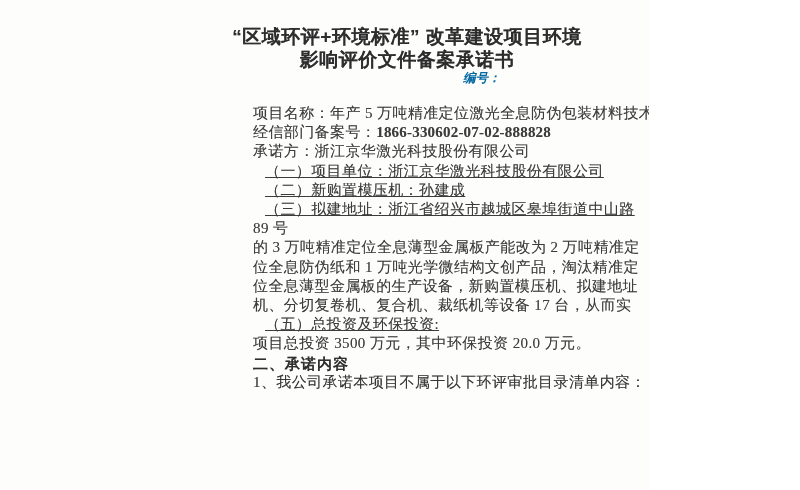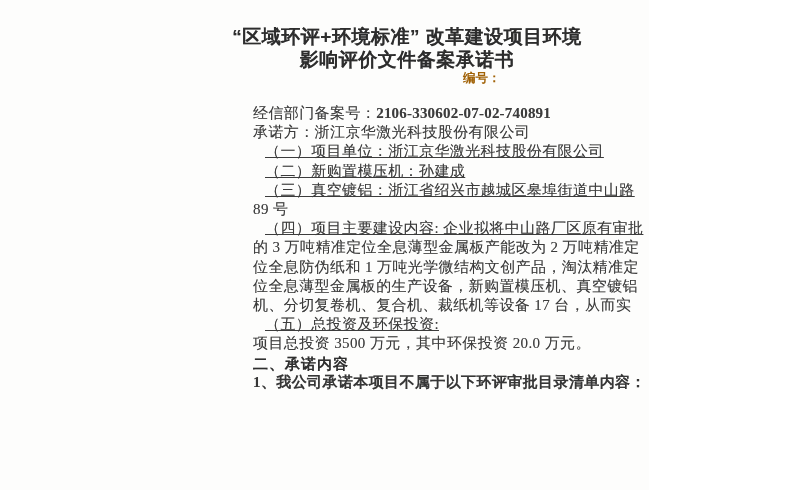--- a/index.html
+++ b/index.html
@@ -21,66 +21,67 @@
     letter-spacing:0.5px;
     color:#2d2d2d;
     text-shadow:0 0 .4px rgba(50,50,50,.55);
   }
   .serial{
     position:absolute;
     top:70px;left:463px;
     font-family:"Liberation Sans","DejaVu Sans",sans-serif;
     font-weight:bold;
     font-size:12.5px;
-    color:#a16207;
+    color:#0369a1;
+    font-style:italic;
   }
   .body-block{
     position:absolute;
     top:104px;left:253px;width:392px;
     font-size:15px;line-height:19.2px;
     letter-spacing:0.4px;
     text-shadow:0 0 .4px rgba(70,70,70,.45);
   }
   .line{white-space:nowrap;}
   .ind1{padding-left:12px;text-decoration:underline;}   
   .ind3{padding-left:40px;}   
   .hei{                       
     font-family:"Liberation Sans","DejaVu Sans",sans-serif;
     font-weight:bold;
     letter-spacing:1px;
     color:#2f2f2f;
   }
   .num{font-weight:bold;letter-spacing:0.2px;}
-  .semi{font-weight:bold;color:#373737;}
+  .semi{font-weight:normal;color:#373737;}
 </style>
 </head>
 <body>
 
 <div class="page">
 
   <div class="title">
     <div>“区域环评+环境标准” 改革建设项目环境</div>
     <div>影响评价文件备案承诺书</div>
   </div>
 
   <div class="serial">编号：</div>
 
   <div class="body-block">
+    <div class="line">项目名称：年产 5 万吨精准定位激光全息防伪包装材料技术</div>
     <div class="line">
-      <span>经信部门备案号：</span><span class="num">2106-330602-07-02-740891</span>
+      <span>经信部门备案号：</span><span class="num">1866-330602-07-02-888828</span>
     </div>
     <div class="line">承诺方：浙江京华激光科技股份有限公司</div>
     <div class="line ind1">（一）项目单位：浙江京华激光科技股份有限公司</div>
     <div class="line ind1">（二）新购置模压机：孙建成</div>
-    <div class="line ind1">（三）真空镀铝：浙江省绍兴市越城区皋埠街道中山路</div>
+    <div class="line ind1">（三）拟建地址：浙江省绍兴市越城区皋埠街道中山路</div>
     <div class="line">89 号</div>
-    <div class="line ind1">（四）项目主要建设内容: 企业拟将中山路厂区原有审批</div>
     <div class="line">的 3 万吨精准定位全息薄型金属板产能改为 2 万吨精准定</div>
     <div class="line">位全息防伪纸和 1 万吨光学微结构文创产品，淘汰精准定</div>
-    <div class="line">位全息薄型金属板的生产设备，新购置模压机、真空镀铝</div>
+    <div class="line">位全息薄型金属板的生产设备，新购置模压机、拟建地址</div>
     <div class="line">机、分切复卷机、复合机、裁纸机等设备 17 台，从而实</div>
     <div class="line ind1">（五）总投资及环保投资:</div>
     <div class="line">项目总投资 3500 万元，其中环保投资 20.0 万元。</div>
     <div class="line hei">二、承诺内容</div>
     <div class="line semi">1、我公司承诺本项目不属于以下环评审批目录清单内容：</div>
   </div>
 
 </div>
 
 </body></html>

